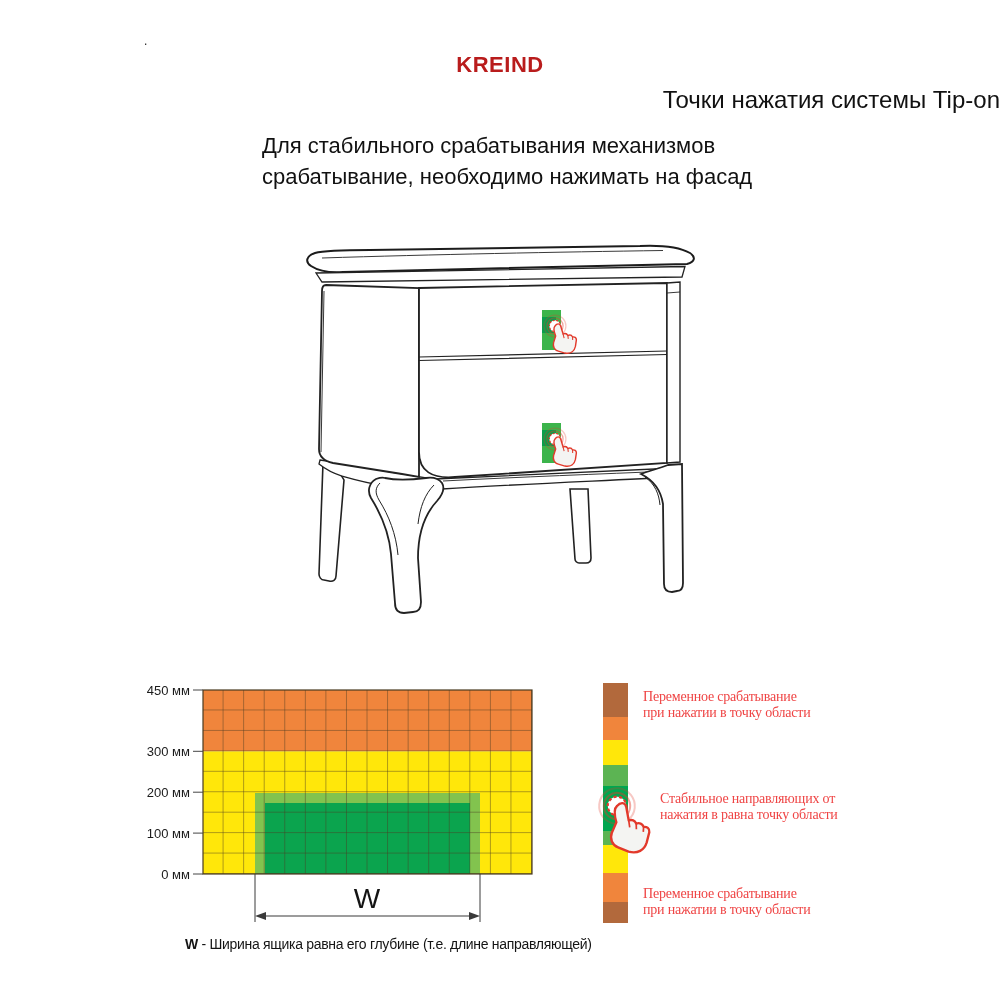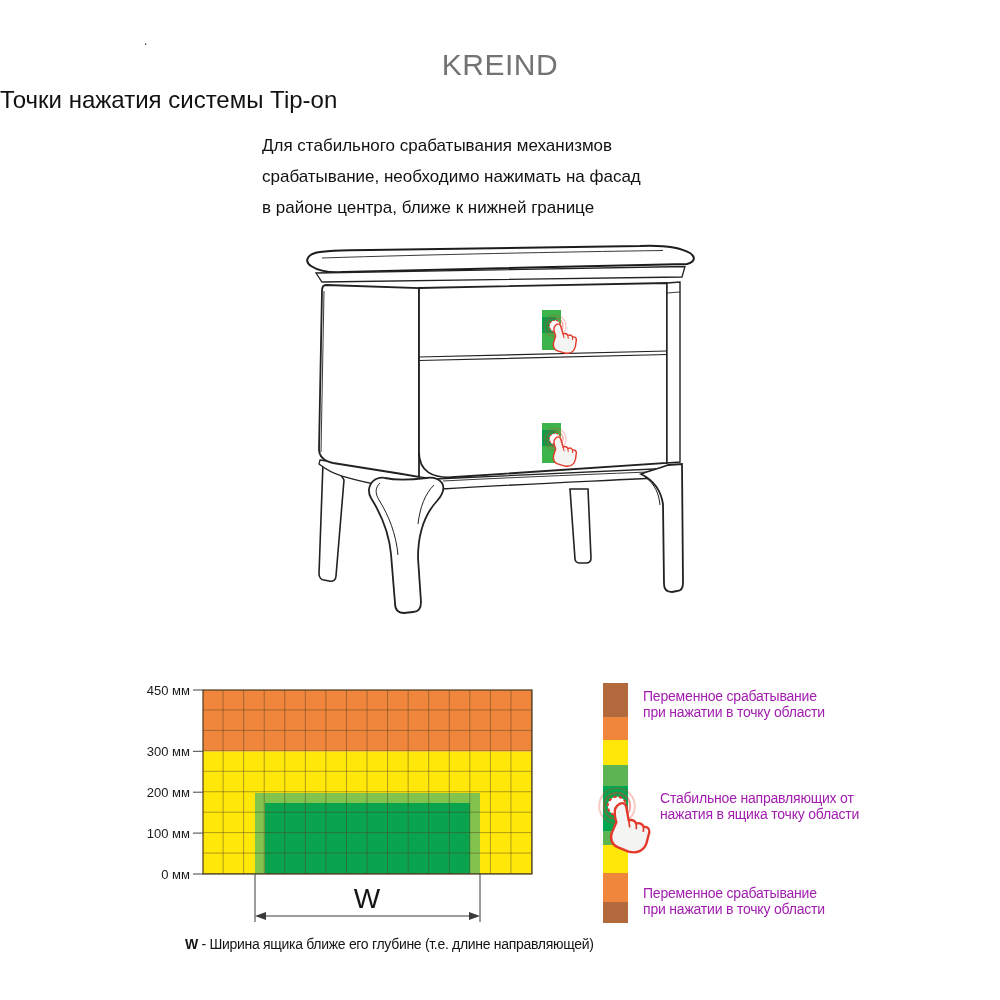--- a/index.html
+++ b/index.html
@@ -3,52 +3,51 @@
 <meta charset="utf-8">
 <style>
   html,body{margin:0;padding:0;}
   body{
     width:1000px;height:1000px;position:relative;background:#ffffff;
     font-family:"Liberation Sans", sans-serif;color:#1b1b1b;overflow:hidden;
   }
   .abs{position:absolute;}
   .title{
     left:0;top:48px;width:1000px;text-align:center;
-    font-size:30px;line-height:34px;font-weight:400;letter-spacing:.5px;color:#737373;
+    font-size:22px;line-height:34px;font-weight:700;letter-spacing:.5px;color:#b91c1c;
   }
   .subtitle{
-    left:0;top:85px;width:1000px;text-align:left;
+    left:0;top:85px;width:1000px;text-align:right;
     font-size:24px;line-height:30px;color:#111;
   }
   .intro{
     left:262px;top:130px;width:500px;
-    font-size:17px;line-height:31px;color:#111;
+    font-size:22px;line-height:31px;color:#111;
   }
   .stray{left:144px;top:34px;font-size:12px;color:#222;}
   .legend-text{
-    font-size:14px;line-height:15.5px;color:#a21caf;letter-spacing:-0.2px;
+    font-size:14px;line-height:15.5px;color:#ef4444;letter-spacing:-0.2px;font-family:Liberation Serif, serif;
   }
   .caption{
     left:185px;top:936px;font-size:14px;color:#141414;letter-spacing:-0.3px;
   }
   .caption b{font-weight:bold;}
   svg text{font-family:"Liberation Sans", sans-serif;}
 </style>
 </head>
 <body>
 
 <div class="abs stray">.</div>
 
 <div class="abs title">KREIND</div>
 <div class="abs subtitle">Точки нажатия системы Tip-on</div>
 
 <div class="abs intro">
   <div>Для стабильного срабатывания механизмов</div>
   <div>срабатывание, необходимо нажимать на фасад</div>
-  <div>в районе центра, ближе к нижней границе</div>
 </div>
 
 <svg class="abs" style="left:295px;top:240px;" width="400" height="390" viewBox="295 240 400 390">
   <defs>
     <g id="press-hand">
       <circle r="8.5" fill="none" stroke="#E2392B" stroke-opacity="0.45" stroke-width="1.3"></circle>
       <circle r="11.5" fill="none" stroke="#E2392B" stroke-opacity="0.28" stroke-width="1.3"></circle>
       <circle r="6" fill="#ffffff" stroke="#E2392B" stroke-width="1.4" stroke-dasharray="2 1.6"></circle>
       <path d="M0,0 C2,-3 5,-3 6,0 L8.5,8.5 C10.5,7.5 12.5,8 13.5,10 C15.5,9 17.5,9.6 18.5,11.6
                C20.5,11.1 22.5,12.1 22.5,14.6 L21.5,21.5 C20.5,26.5 16.5,29.5 10.5,28.5 L3.5,26.5
@@ -153,22 +152,22 @@
   </g>
   <use href="#press-hand" transform="translate(617,806) rotate(6) scale(1.55)"></use>
 </svg>
 
 <div class="abs legend-text" style="left:643px;top:689px;">
   <div>Переменное срабатывание</div>
   <div>при нажатии в точку области</div>
 </div>
 <div class="abs legend-text" style="left:660px;top:791px;">
   <div>Стабильное направляющих от</div>
-  <div>нажатия в ящика точку области</div>
+  <div>нажатия в равна точку области</div>
 </div>
 <div class="abs legend-text" style="left:643px;top:886px;">
   <div>Переменное срабатывание</div>
   <div>при нажатии в точку области</div>
 </div>
 
 <div class="abs caption">
-  <b>W</b><span> - Ширина ящика ближе его глубине (т.е. длине направляющей)</span>
+  <b>W</b><span> - Ширина ящика равна его глубине (т.е. длине направляющей)</span>
 </div>
 
 </body></html>

